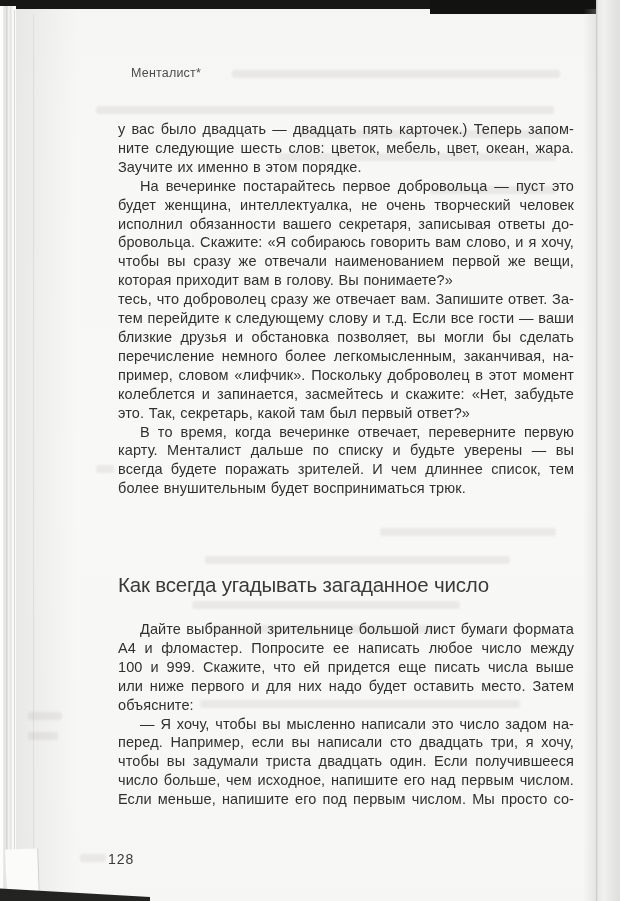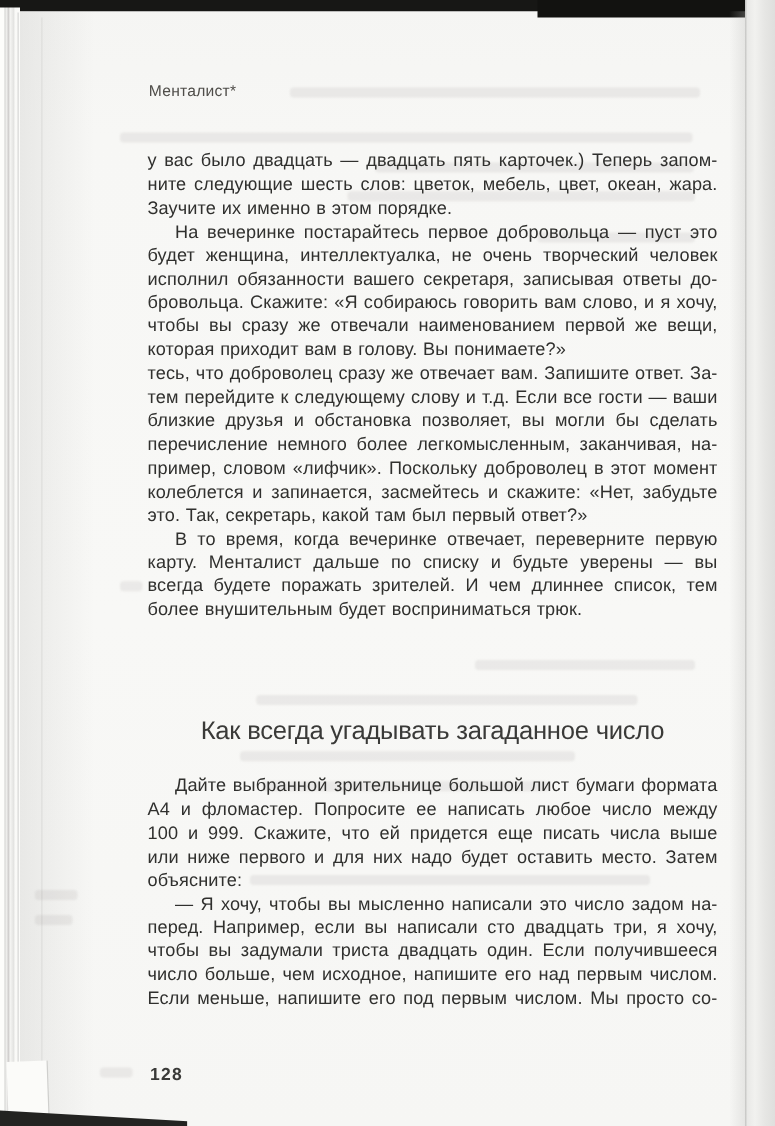--- a/index.html
+++ b/index.html
@@ -45,41 +45,41 @@
   .corner-stack{
     position:absolute;left:6px;bottom:6px;width:32px;height:44px;
     background:#fbfbf9;border-right:1px solid #cfcfcd;border-bottom:2px solid #b7b7b5;
     transform:rotate(-2deg);
   }
   
   .ghost{position:absolute;height:8px;border-radius:3px;
     background:rgba(125,122,118,0.11);filter:blur(0.8px);}
   
   .running-header{
-    position:absolute;left:119px;top:66px;
+    position:absolute;left:131px;top:66px;
     font-size:12.5px;color:#4f4d49;letter-spacing:0.2px;
   }
   .text-column{position:absolute;left:118px;width:456px;color:#30302e;}
   #block-before{top:120px;}
   #block-after{top:620px;}
   .line{
     font-size:14.5px;line-height:18.9px;white-space:normal;
     text-align:justify;text-align-last:justify;
     letter-spacing:0.1px;word-spacing:0.5px;
   }
   .line.last{text-align-last:left;}
   .line.indent{padding-left:22px;}
   .section-heading{
     position:absolute;left:118px;top:573px;width:456px;
-    font-size:20.5px;color:#3a3a38;text-align:center;
+    font-size:20.5px;color:#3a3a38;text-align:left;
     letter-spacing:-0.2px;
   }
   .page-number{
-    position:absolute;left:120px;top:851px;
-    font-size:14px;font-weight:bold;color:#3a3a38;letter-spacing:1px;
+    position:absolute;left:108px;top:851px;
+    font-size:14px;font-weight:normal;color:#3a3a38;letter-spacing:1px;
   }
 </style>
 </head>
 <body>
 
 <div class="scan">
 
   <div class="top-bar"></div>
   <div class="top-bar-right"></div>
   <div class="left-edge"></div>

